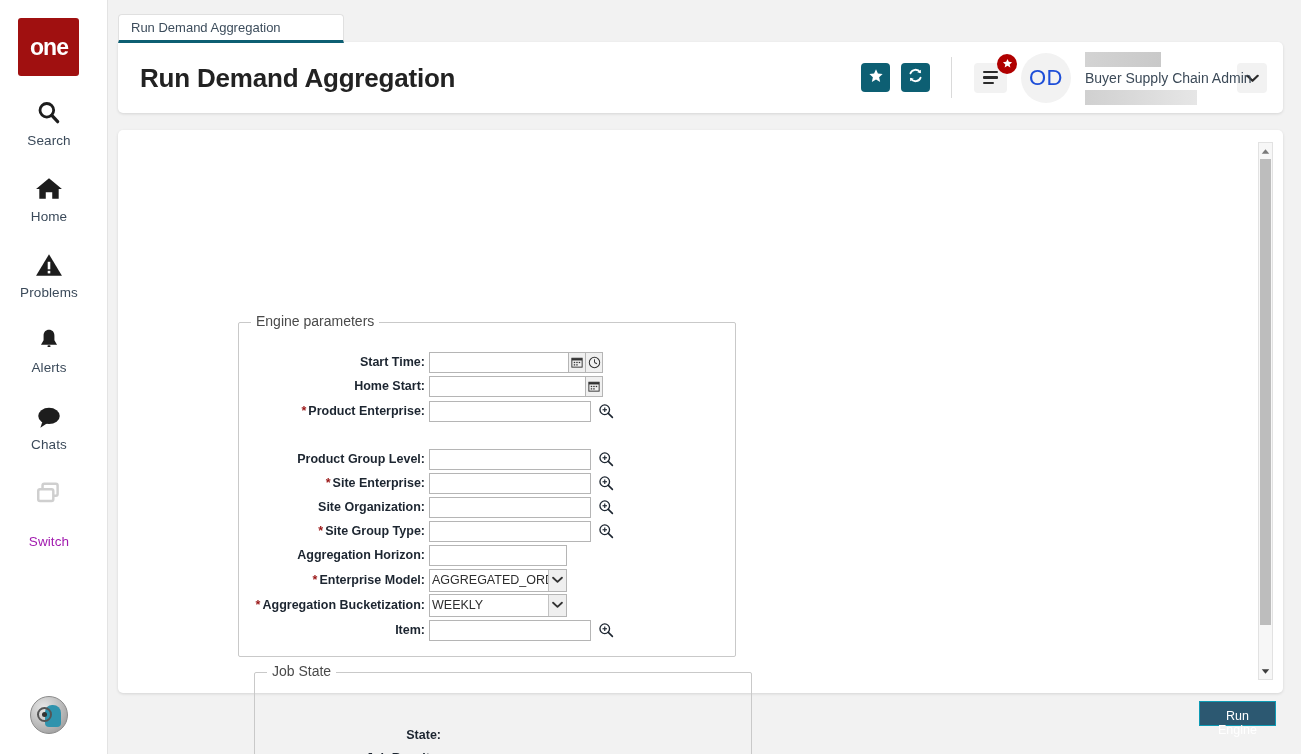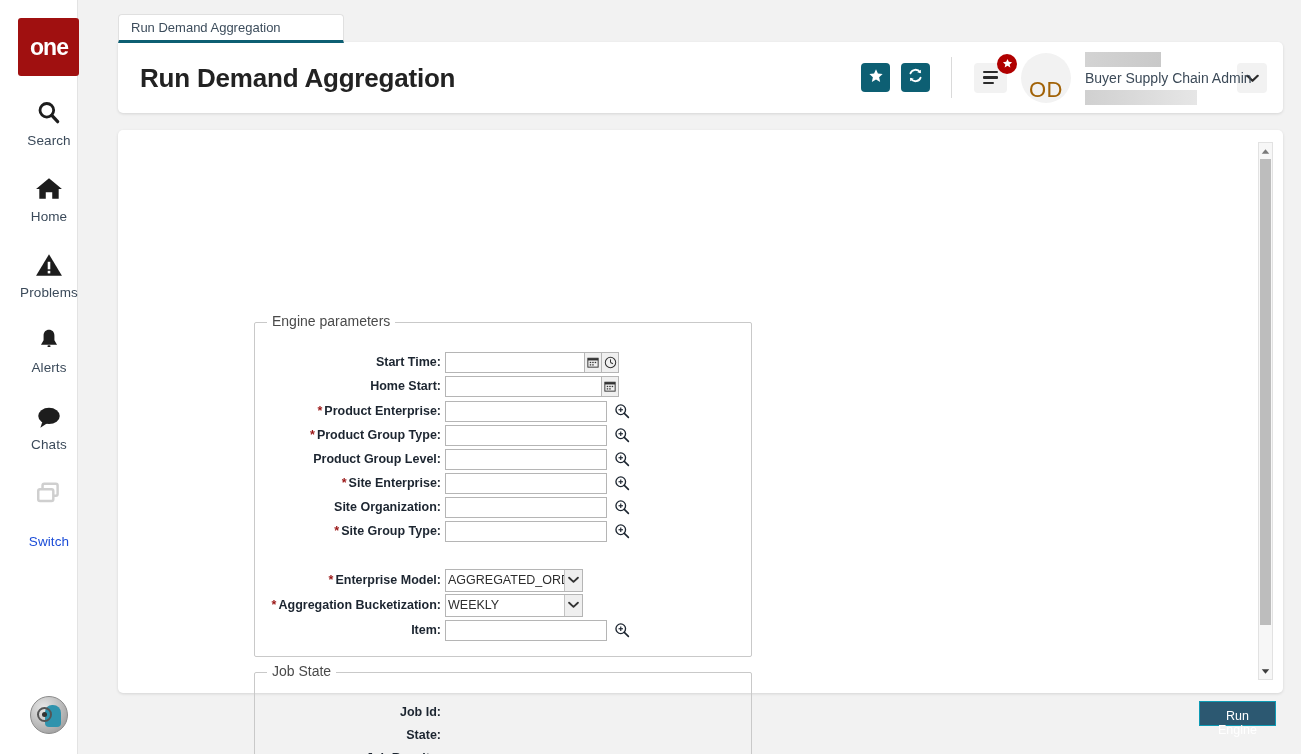--- a/index.html
+++ b/index.html
@@ -8,21 +8,21 @@
     width: 1301px; height: 754px;
     overflow: hidden;
     background: #f2f2f2;
     font-family: "Liberation Sans", sans-serif;
   }
   #app { position: relative; width: 1301px; height: 754px; }
 
   
   #leftnav {
     position: absolute; left: 0; top: 0;
-    width: 78px; height: 754px;
+    width: 108px; height: 754px;
     background: #ffffff;
     border-right: 1px solid #e3e3e3;
     z-index: 5;
   }
   .logo {
     position: absolute; left: 18px; top: 18px;
     width: 61px; height: 58px;
     background: #a01010;
     border-radius: 3px;
     display: flex; align-items: center; justify-content: center;
@@ -37,21 +37,21 @@
   .navitem .nicon {
     display: block; height: 30px; line-height: 30px;
   }
   .navitem .nlabel {
     display: block;
     font-size: 13.5px;
     color: #3b4a5a;
     margin-top: 3px;
     letter-spacing: .1px;
   }
-  .navitem.disabled .nlabel { color: #1d4ed8; margin-top: 24px; }
+  .navitem.disabled .nlabel { color: #a21caf; margin-top: 24px; }
   .avatar-bottom {
     position: absolute; left: 30px; top: 696px;
     width: 38px; height: 38px; border-radius: 50%;
     background: radial-gradient(circle at 35% 30%, #e8e8e8 0%, #b9b9b9 55%, #8d8d8d 100%);
     border: 1px solid #8a8a8a;
     overflow: hidden;
   }
   .avatar-bottom .head {
     position:absolute; left: 14px; top: 8px; width: 16px; height: 22px;
     background: #2f93ad; border-radius: 7px 8px 4px 4px;
@@ -128,22 +128,22 @@
   .menubtn .bar.b3 { width: 11px; margin-right: 4px; }
   .starbadge {
     position: absolute; right: -10px; top: -9px;
     width: 20px; height: 20px; border-radius: 50%;
     background: #b00000;
     display: flex; align-items: center; justify-content: center;
   }
   .circleav {
     width: 50px; height: 50px; border-radius: 50%;
     background: #f2f2f2;
-    display: flex; align-items: flex-end; justify-content: center;
-    font-size: 22px; color: #a16207;
+    display: flex; align-items: center; justify-content: center;
+    font-size: 22px; color: #1d4ed8;
     margin-left: 14px;
     letter-spacing: .4px;
   }
   .userblock {
     position: relative;
     margin-left: 10px;
     width: 152px; height: 56px; text-decoration: underline;
   }
   .userblock .redact-top {
     position:absolute; left: 4px; top: 2px; width: 76px; height: 15px;
@@ -199,21 +199,21 @@
     border: 1px solid #c9c9c9;
     border-radius: 2px;
   }
   .fs > .legend {
     position: absolute; top: -10px; left: 12px;
     background: #ffffff;
     padding: 0 5px;
     font-size: 14px;
     color: #4a4a4a;
   }
-  #fs-engine { left: 136px; top: 192px; width: 498px; height: 335px; }
+  #fs-engine { left: 120px; top: 192px; width: 498px; height: 335px; }
   #fs-job    { left: 136px; top: 542px; width: 498px; height: 145px; }
 
   .frow {
     position: absolute;
     left: 0; width: 100%;
     height: 24px;
     display: flex; align-items: center;
   }
   .flabel {
     width: 190px;
@@ -494,95 +494,87 @@
         <div class="lookupicon">
           <svg width="16" height="16" viewBox="0 0 18 18">
               <circle cx="7.6" cy="7.6" r="5.4" fill="none" stroke="#1c2530" stroke-width="1.5"></circle>
               <line x1="5.1" y1="7.6" x2="10.1" y2="7.6" stroke="#1c2530" stroke-width="1.3"></line>
               <line x1="7.6" y1="5.1" x2="7.6" y2="10.1" stroke="#1c2530" stroke-width="1.3"></line>
               <line x1="11.6" y1="11.6" x2="16.2" y2="16.2" stroke="#1c2530" stroke-width="1.8" stroke-linecap="round"></line>
             </svg>
         </div>
       </div>
 
-      <div class="frow" style="top:100px">
-        <div class="flabel">
-          <span class="req">*</span><span>Product Group Type:</span>
+
+      <div class="frow" style="top:124px">
+        <div class="flabel">
+          <span>Product Group Level:</span>
         </div>
         <input class="finput w-lookup" type="text" value="" style="">
         <div class="lookupicon">
           <svg width="16" height="16" viewBox="0 0 18 18">
               <circle cx="7.6" cy="7.6" r="5.4" fill="none" stroke="#1c2530" stroke-width="1.5"></circle>
               <line x1="5.1" y1="7.6" x2="10.1" y2="7.6" stroke="#1c2530" stroke-width="1.3"></line>
               <line x1="7.6" y1="5.1" x2="7.6" y2="10.1" stroke="#1c2530" stroke-width="1.3"></line>
               <line x1="11.6" y1="11.6" x2="16.2" y2="16.2" stroke="#1c2530" stroke-width="1.8" stroke-linecap="round"></line>
             </svg>
         </div>
       </div>
 
-      <div class="frow" style="top:124px">
-        <div class="flabel">
-          <span>Product Group Level:</span>
+      <div class="frow" style="top:148px">
+        <div class="flabel">
+          <span class="req">*</span><span>Site Enterprise:</span>
         </div>
         <input class="finput w-lookup" type="text" value="" style="">
         <div class="lookupicon">
           <svg width="16" height="16" viewBox="0 0 18 18">
               <circle cx="7.6" cy="7.6" r="5.4" fill="none" stroke="#1c2530" stroke-width="1.5"></circle>
               <line x1="5.1" y1="7.6" x2="10.1" y2="7.6" stroke="#1c2530" stroke-width="1.3"></line>
               <line x1="7.6" y1="5.1" x2="7.6" y2="10.1" stroke="#1c2530" stroke-width="1.3"></line>
               <line x1="11.6" y1="11.6" x2="16.2" y2="16.2" stroke="#1c2530" stroke-width="1.8" stroke-linecap="round"></line>
             </svg>
         </div>
       </div>
 
-      <div class="frow" style="top:148px">
-        <div class="flabel">
-          <span class="req">*</span><span>Site Enterprise:</span>
+      <div class="frow" style="top:172px">
+        <div class="flabel">
+          <span>Site Organization:</span>
         </div>
         <input class="finput w-lookup" type="text" value="" style="">
         <div class="lookupicon">
           <svg width="16" height="16" viewBox="0 0 18 18">
               <circle cx="7.6" cy="7.6" r="5.4" fill="none" stroke="#1c2530" stroke-width="1.5"></circle>
               <line x1="5.1" y1="7.6" x2="10.1" y2="7.6" stroke="#1c2530" stroke-width="1.3"></line>
               <line x1="7.6" y1="5.1" x2="7.6" y2="10.1" stroke="#1c2530" stroke-width="1.3"></line>
               <line x1="11.6" y1="11.6" x2="16.2" y2="16.2" stroke="#1c2530" stroke-width="1.8" stroke-linecap="round"></line>
             </svg>
         </div>
       </div>
 
-      <div class="frow" style="top:172px">
-        <div class="flabel">
-          <span>Site Organization:</span>
+      <div class="frow" style="top:196px">
+        <div class="flabel">
+          <span class="req">*</span><span>Site Group Type:</span>
         </div>
         <input class="finput w-lookup" type="text" value="" style="">
         <div class="lookupicon">
           <svg width="16" height="16" viewBox="0 0 18 18">
               <circle cx="7.6" cy="7.6" r="5.4" fill="none" stroke="#1c2530" stroke-width="1.5"></circle>
               <line x1="5.1" y1="7.6" x2="10.1" y2="7.6" stroke="#1c2530" stroke-width="1.3"></line>
               <line x1="7.6" y1="5.1" x2="7.6" y2="10.1" stroke="#1c2530" stroke-width="1.3"></line>
               <line x1="11.6" y1="11.6" x2="16.2" y2="16.2" stroke="#1c2530" stroke-width="1.8" stroke-linecap="round"></line>
             </svg>
         </div>
       </div>
 
-      <div class="frow" style="top:196px">
-        <div class="flabel">
-          <span class="req">*</span><span>Site Group Type:</span>
-        </div>
-        <input class="finput w-lookup" type="text" value="" style="">
-        <div class="lookupicon">
-          <svg width="16" height="16" viewBox="0 0 18 18">
-              <circle cx="7.6" cy="7.6" r="5.4" fill="none" stroke="#1c2530" stroke-width="1.5"></circle>
-              <line x1="5.1" y1="7.6" x2="10.1" y2="7.6" stroke="#1c2530" stroke-width="1.3"></line>
-              <line x1="7.6" y1="5.1" x2="7.6" y2="10.1" stroke="#1c2530" stroke-width="1.3"></line>
-              <line x1="11.6" y1="11.6" x2="16.2" y2="16.2" stroke="#1c2530" stroke-width="1.8" stroke-linecap="round"></line>
-            </svg>
-        </div>
-      </div>
-
+      <div class="frow" style="top:220px">
+        <div class="flabel">
+          <span>Aggregation Horizon:</span>
+        </div>
+        <input class="finput w-short" type="text" value="" style="">
+      </div>
 
       <div class="frow" style="top:245px">
         <div class="flabel">
           <span class="req">*</span><span>Enterprise Model:</span>
         </div>
         <div class="selwrap">
           <select class="fselect w-sel-model">
             <option>AGGREGATED_ORDER</option>
           </select>
           <span class="selcaret">
@@ -621,24 +613,20 @@
               <line x1="7.6" y1="5.1" x2="7.6" y2="10.1" stroke="#1c2530" stroke-width="1.3"></line>
               <line x1="11.6" y1="11.6" x2="16.2" y2="16.2" stroke="#1c2530" stroke-width="1.8" stroke-linecap="round"></line>
             </svg>
         </div>
       </div>
     </div>
 
     <div class="fs" id="fs-job">
       <div class="legend">Job State</div>
 
-      <div class="frow" style="top:27px">
-        <div class="flabel">Job Id:</div>
-        <div class="jobval"></div>
-      </div>
       <div class="frow" style="top:50px">
         <div class="flabel">State:</div>
         <div class="jobval"></div>
       </div>
       <div class="frow" style="top:73px">
         <div class="flabel">Job Results:</div>
         <div class="jobval"></div>
       </div>
 
     </div>

